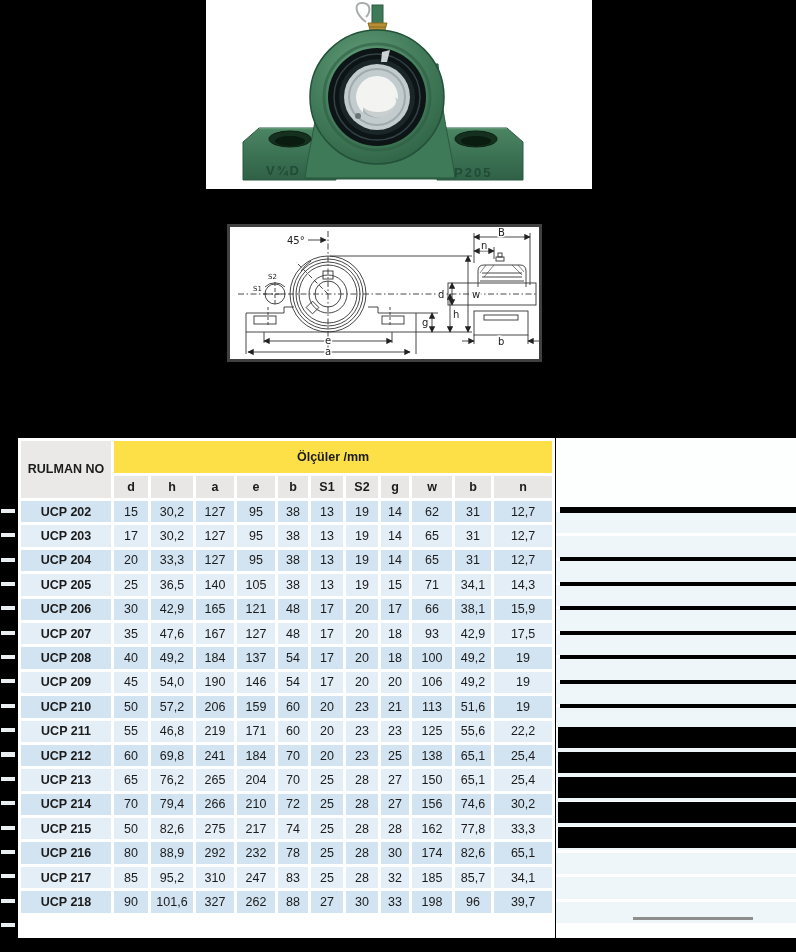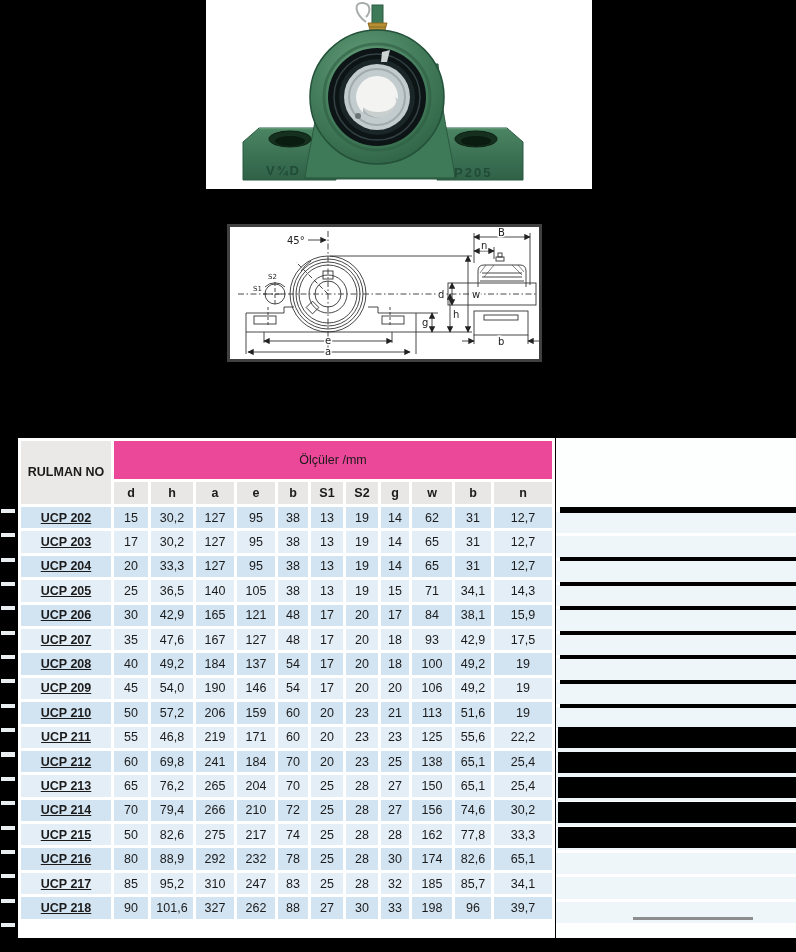--- a/index.html
+++ b/index.html
@@ -22,25 +22,25 @@
   .dim-sm{font-size:7px;}
 
   
   .table-bg{position:absolute;left:18px;top:438px;width:537px;height:500px;background:#fff;}
   table.spec{border-collapse:separate;border-spacing:3px;table-layout:fixed;width:537px;
              background:#fff;}
   table.spec td{padding:0;text-align:center;vertical-align:middle;color:#1b1b1b;
                 font-size:12.5px;overflow:hidden;white-space:nowrap;}
   td.corner{background:#eae9e8;font-weight:bold;font-size:16px;line-height:1.25;
             white-space:pre-line;margin-left:12px;}
-  td.mainhead{background:#ec4899;font-weight:normal;font-size:20px;height:38px;}
+  td.mainhead{background:#fde047;font-weight:bold;font-size:20px;height:32px;}
   td.subhead{background:#e8e7e6;font-weight:bold;font-size:13.5px;height:22px;}
   tr.row-a td{background:#d2e3f1;}
   tr.row-b td{background:#e4eef7;}
-  td.rowlabel{font-weight:bold;font-size:15px;text-decoration:underline;}
+  td.rowlabel{font-weight:bold;font-size:15px;}
   tr.datarow td{height:21.4px;}
 
   
   .left-ticks{position:absolute;left:1px;top:509px;width:14px;height:420px;
               background:repeating-linear-gradient(180deg,#e9eef0 0 4px,transparent 4px 24.35px);}
 
   
   .right-panel{position:absolute;left:556px;top:438px;width:240px;height:500px;background:#fdfefe;}
   .right-stripes{position:absolute;left:0;top:74px;width:240px;height:414px;
                  background:repeating-linear-gradient(180deg,#eef6f9 0 21.4px,#ffffff 21.4px 24.35px);}
@@ -299,21 +299,21 @@
           <tr class="datarow row-a">
             <td class="rowlabel">UCP 206</td>
             <td>30</td>
             <td>42,9</td>
             <td>165</td>
             <td>121</td>
             <td>48</td>
             <td>17</td>
             <td>20</td>
             <td>17</td>
-            <td>84</td>
+            <td>66</td>
             <td>38,1</td>
             <td>15,9</td>
           </tr>
           <tr class="datarow row-b">
             <td class="rowlabel">UCP 207</td>
             <td>35</td>
             <td>47,6</td>
             <td>167</td>
             <td>127</td>
             <td>48</td>

